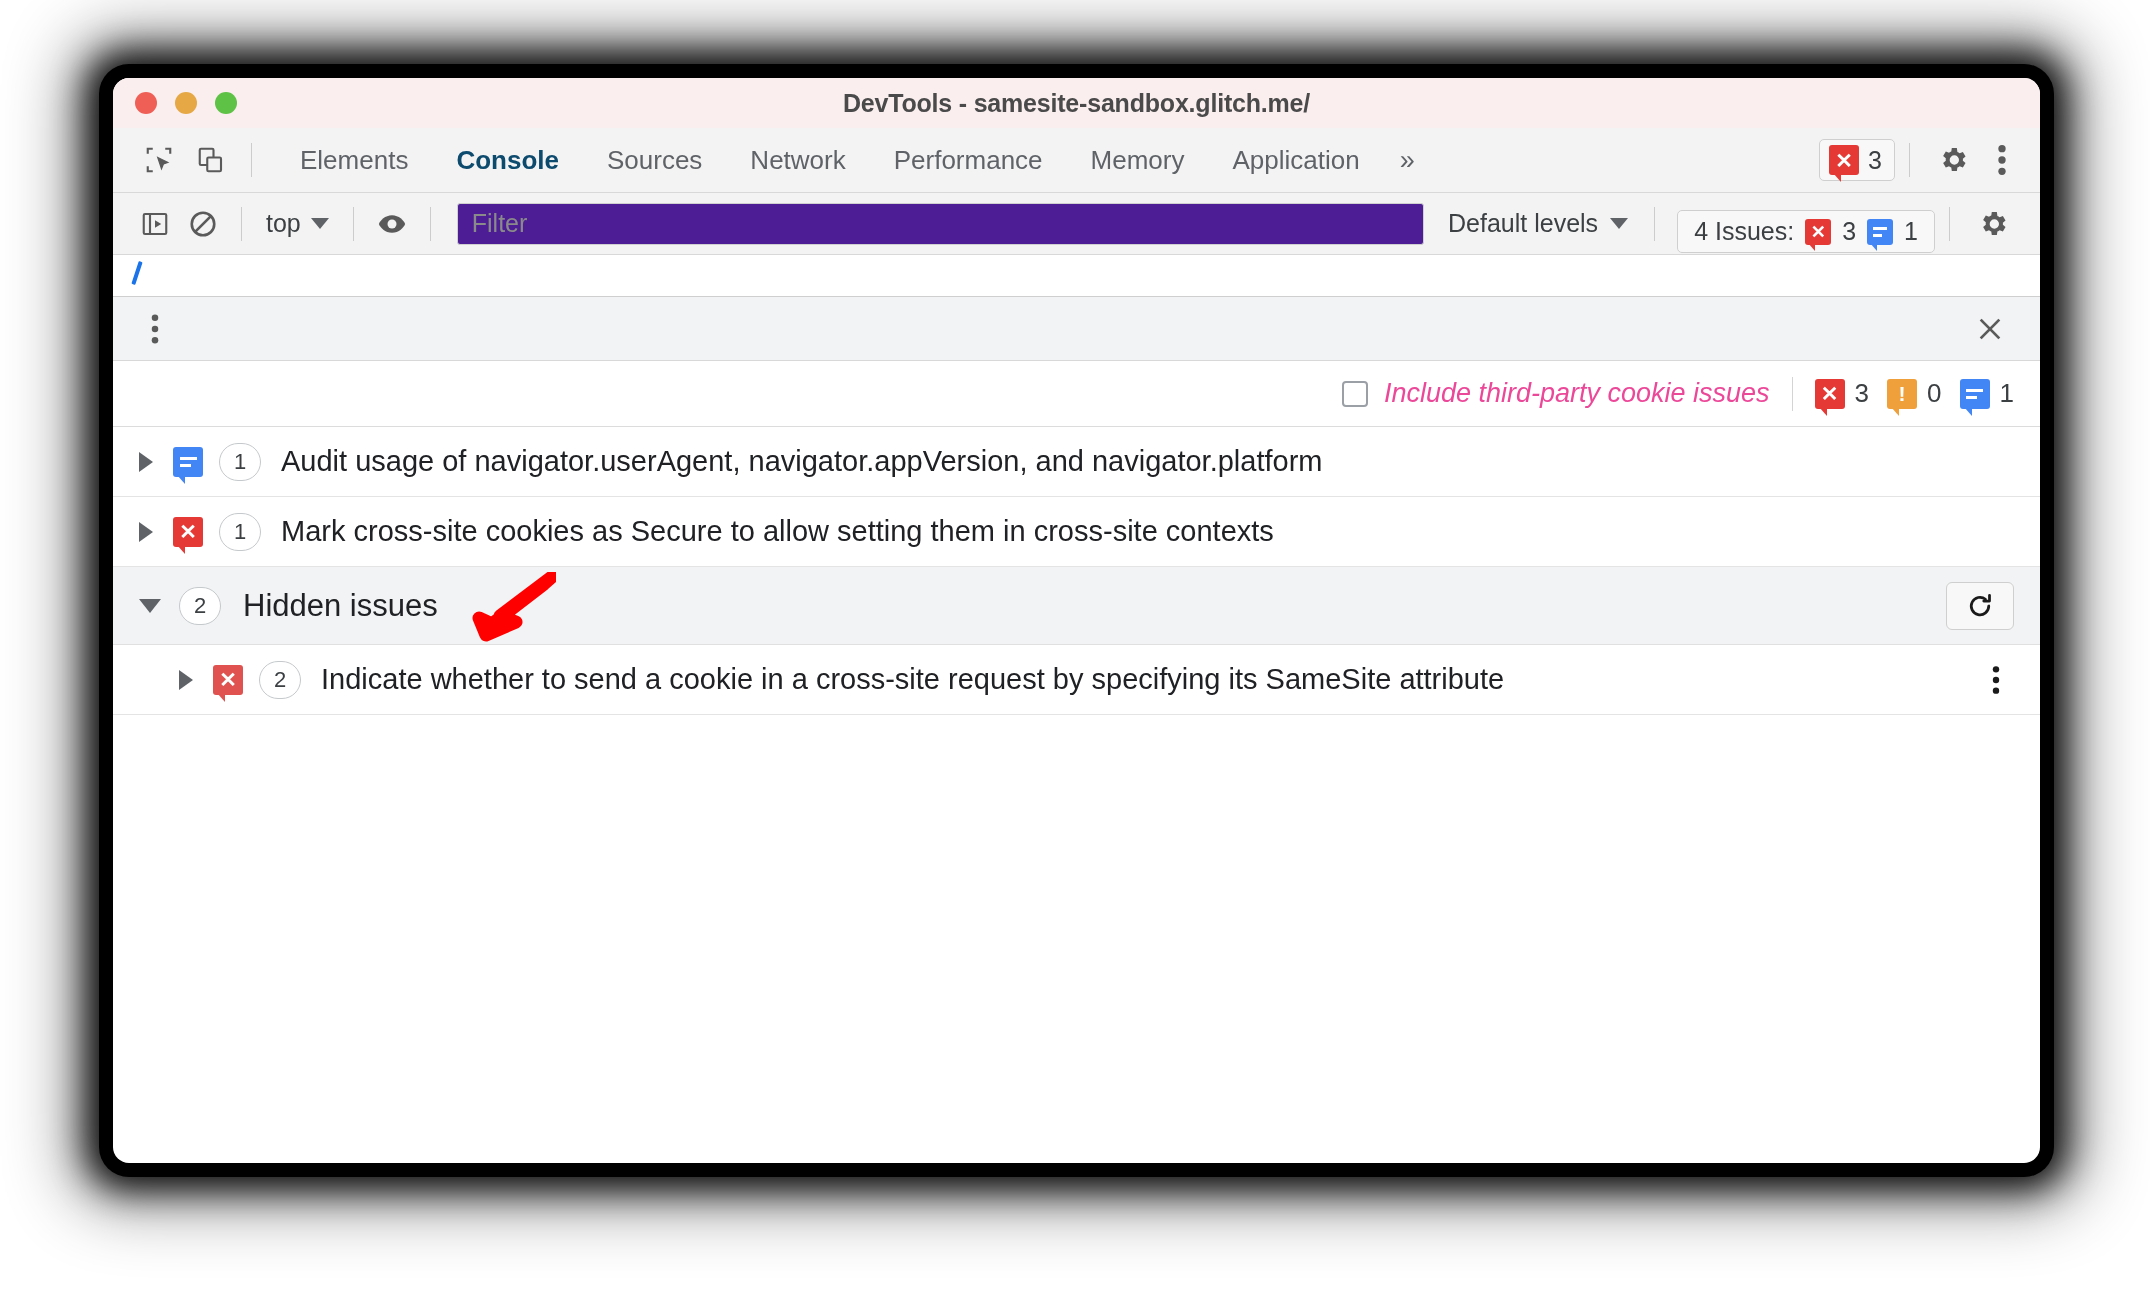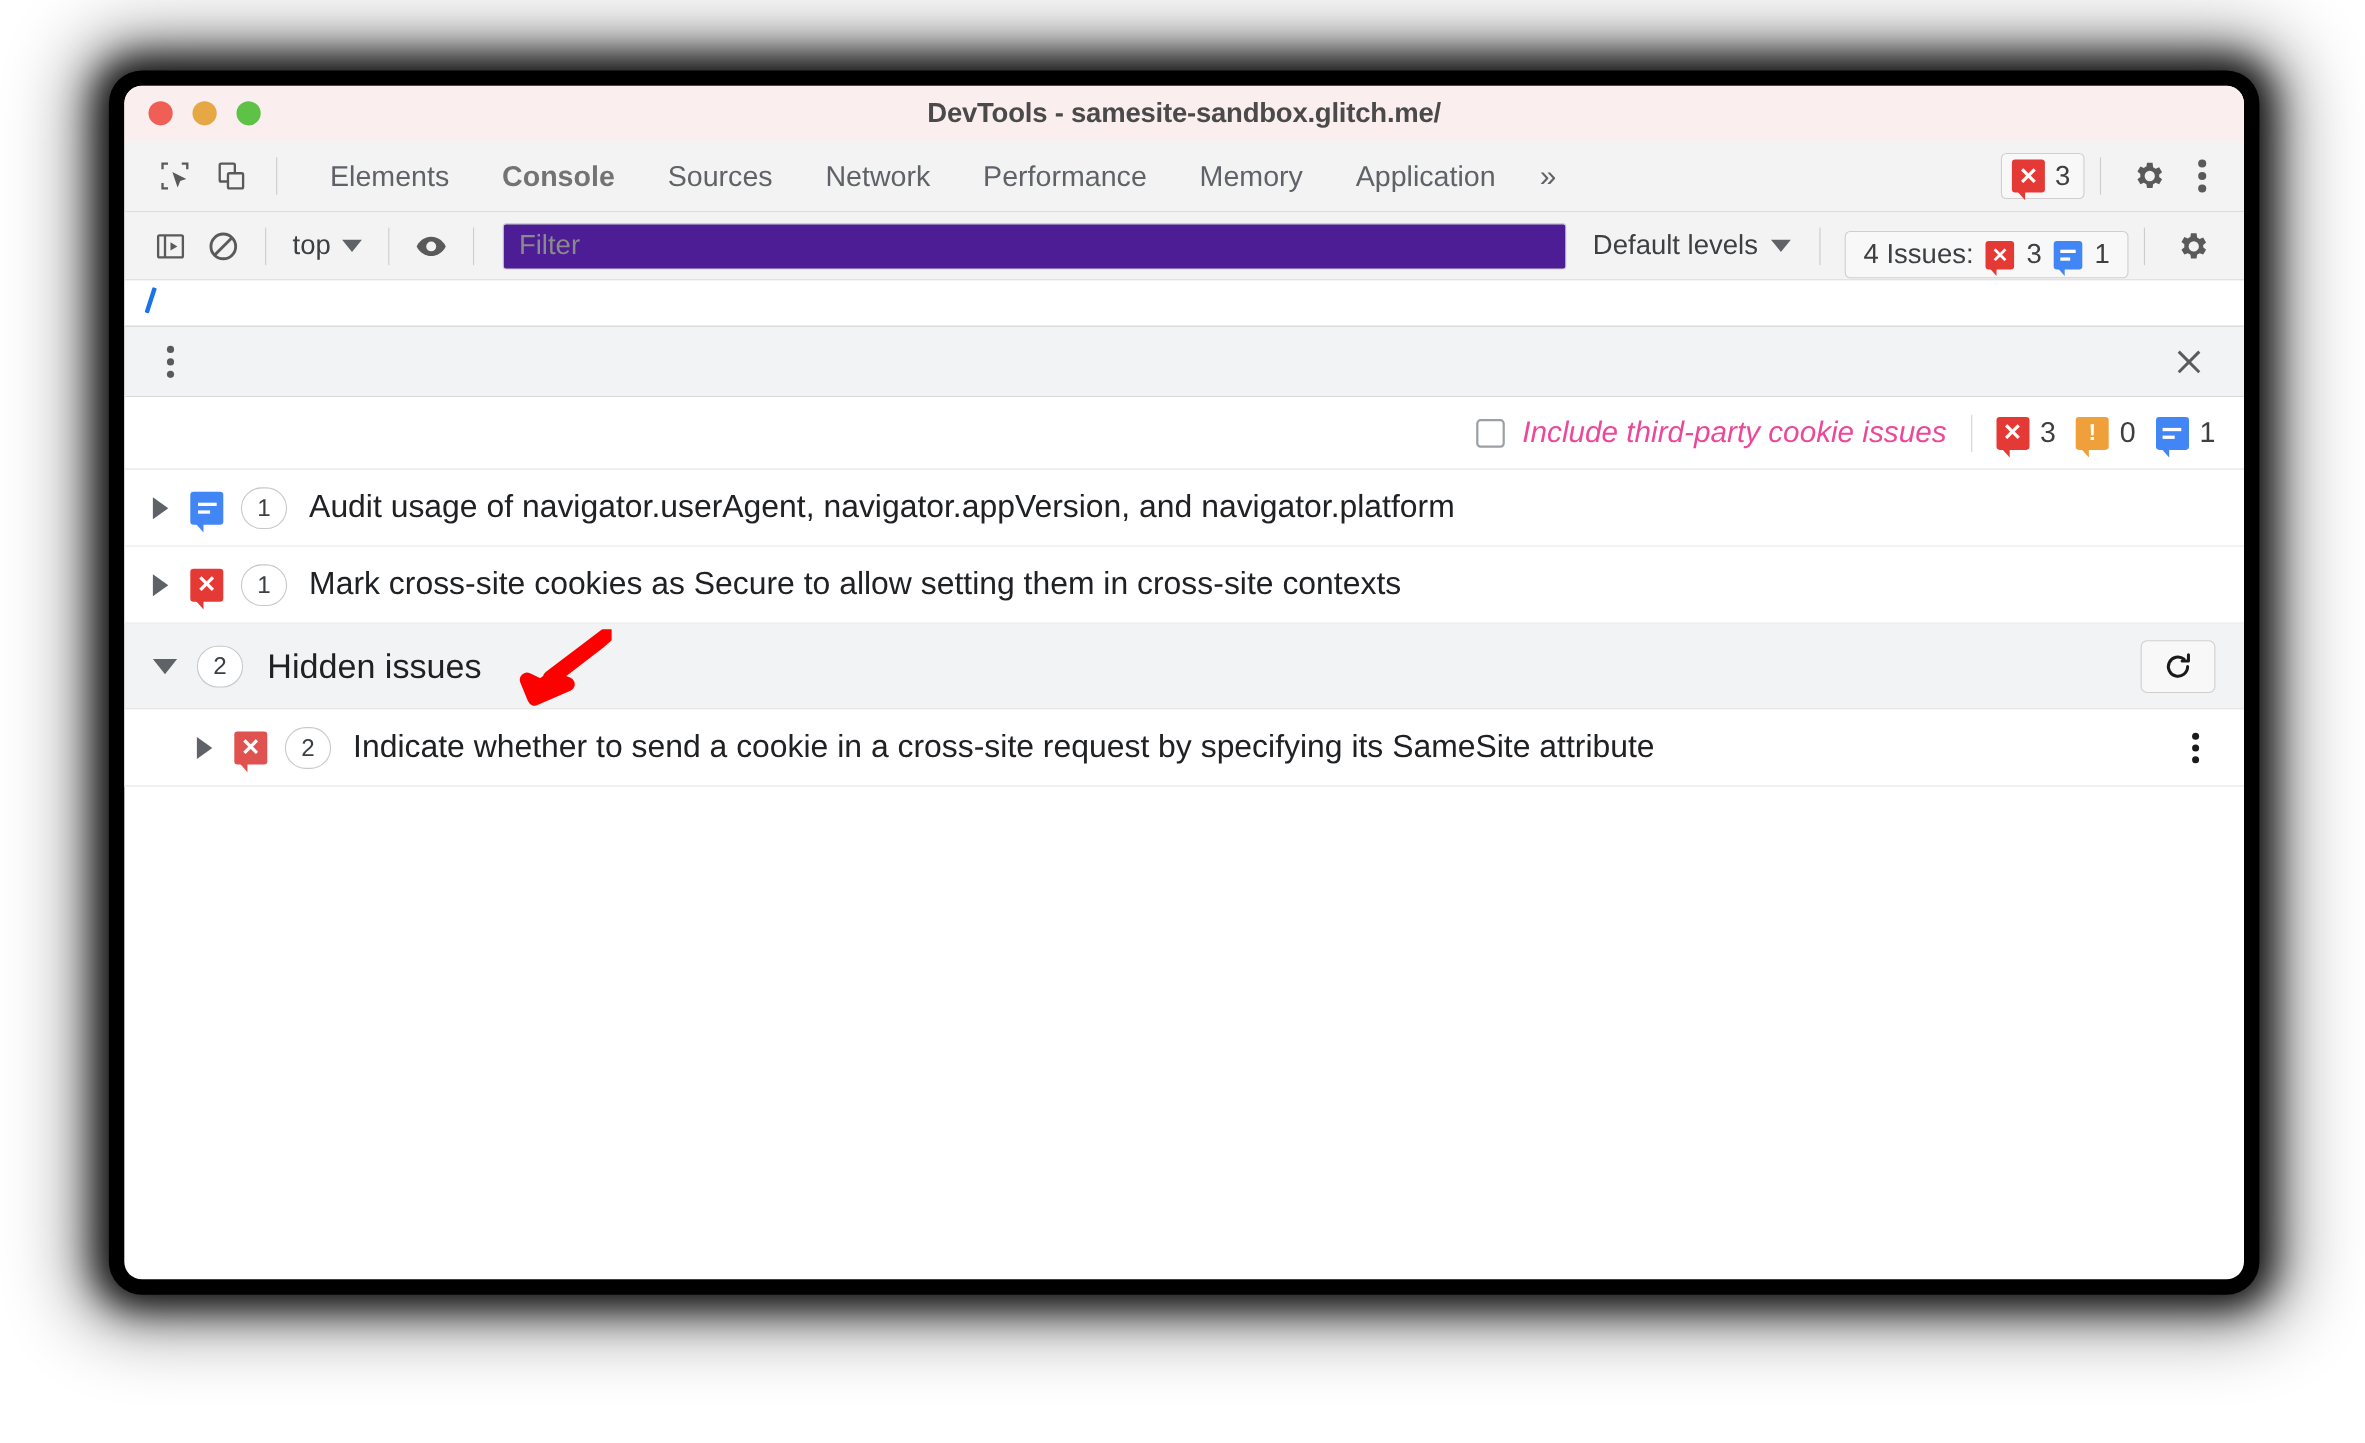--- a/index.html
+++ b/index.html
@@ -68,21 +68,21 @@
     display: flex; align-items: center; justify-content: center;
     color: #5a5a5a;
   }
   .vsep { width: 1px; height: 34px; background: #cccccc; margin: 0 14px; }
   .tabs { display: flex; align-items: center; gap: 0; margin-left: 10px; }
   .tab {
     font-size: 26px; color: #5f6368;
     padding: 6px 24px;
     white-space: nowrap;
   }
-  .tab.active { color: #737373; font-weight: bold; }
+  .tab.active { color: #0c4a6e; font-weight: bold; }
   .chev-more { font-size: 27px; color: #5f6368; padding: 0 16px; }
   .spacer { flex: 1 1 auto; }
 
   .err-badge {
     display: flex; align-items: center; gap: 9px;
     border: 1px solid #cfcfcf; border-radius: 5px;
     padding: 5px 12px 5px 9px;
     background: #f8f8f8;
   }
   .err-badge .num { font-size: 25px; color: #3c4043; }

